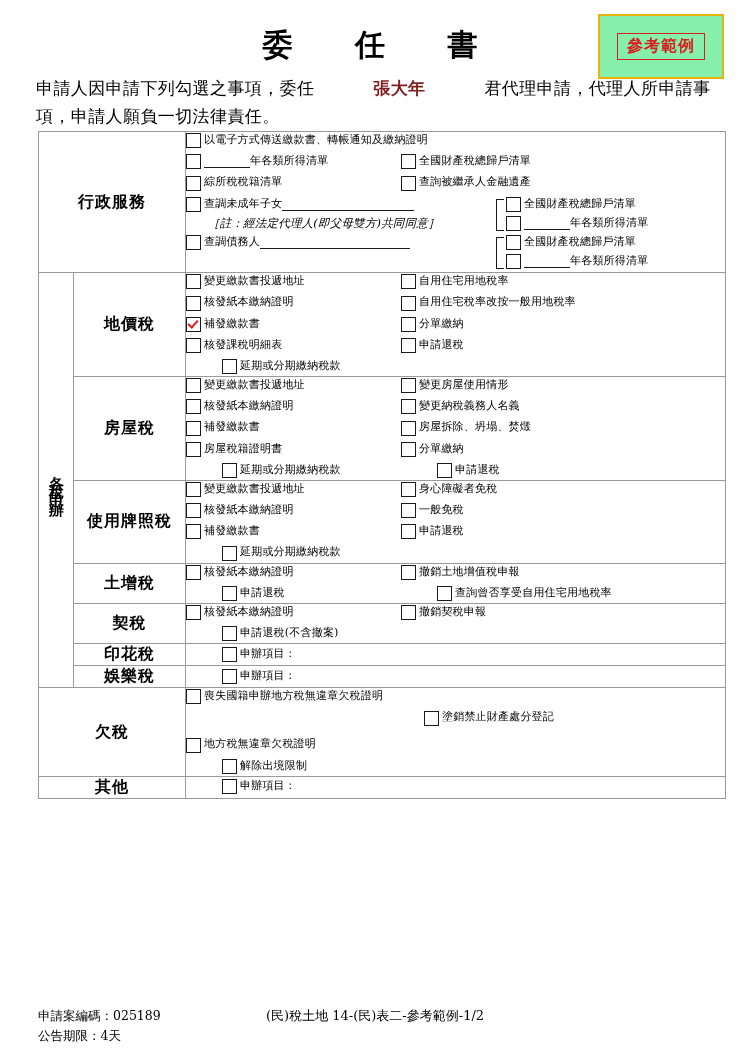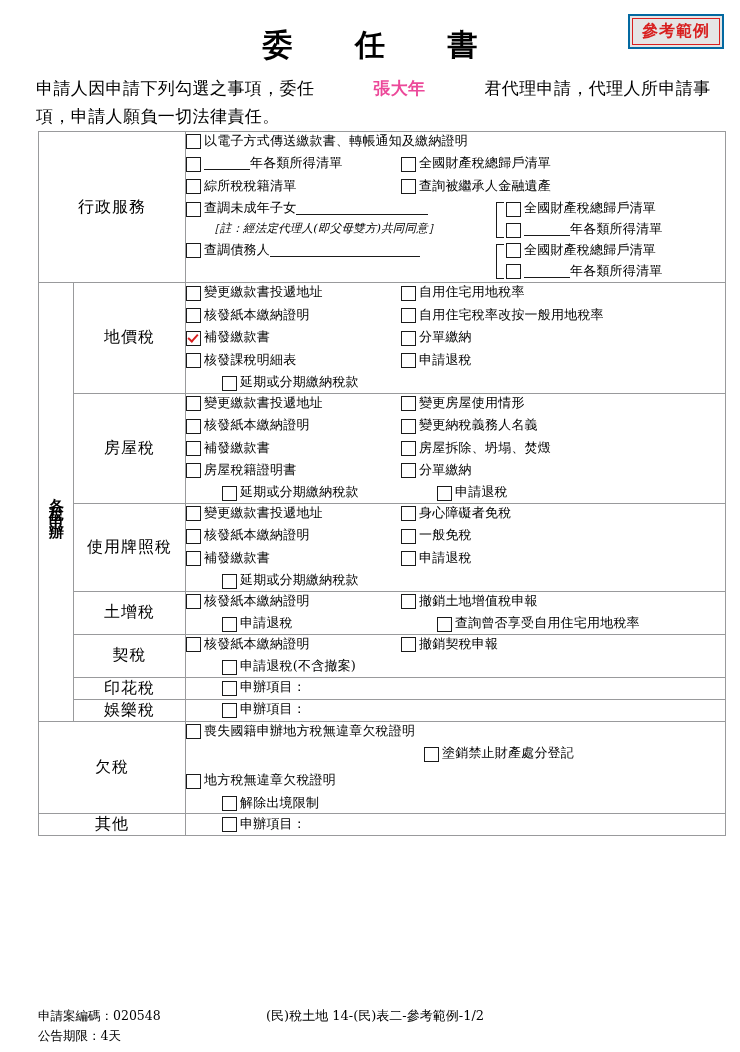--- a/index.html
+++ b/index.html
@@ -21,23 +21,23 @@
     left: 0; top: 0;
     width: 740px;
     height: 1052px;
   }
 
   
   .stamp {
     position: absolute;
     right: 16px;
     top: 14px;
-    border: 2px solid #0369a1;
-    padding: 2px;
-    background: #e5e5e5;
+    border: 2px solid #eab308;
+    padding: 17px;
+    background: #86efac;
   }
   .stamp-inner {
     border: 1px solid #d81f1f;
     padding: 3px 9px 4px 9px;
     color: #d81f1f;
     font-weight: bold;
     font-size: 16px;
     letter-spacing: 1px;
     line-height: 1.1;
     white-space: nowrap;
@@ -59,21 +59,21 @@
     margin: 14px 14px 0 36px;
     font-size: 17px;
     line-height: 1.62;
     letter-spacing: 0.4px;
     text-align: left;
   }
   .intro .name-blank {
     display: inline-block;
     width: 170px;
     text-align: center;
-    color: #ec4899;
+    color: #7f1d1d;
     font-weight: bold;
   }
 
   
   .form-table {
     position: absolute;
     left: 38px;
     top: 131px;
     width: 688px;
     border-collapse: collapse;
@@ -96,21 +96,21 @@
     line-height: 1;
     margin: 0 auto;
     white-space: nowrap;
     text-align: center;
   }
   .vert-cell { text-align: center; }
 
   .name-cell {
     text-align: center;
     font-size: 16px;
-    font-weight: normal;
+    font-weight: bold;
     letter-spacing: 1px;
   }
 
   .content-cell {
     padding: 6px 4px 6px 8px;
   }
 
   
   .opt-rows { display: block; }
   .opt-row {
@@ -119,22 +119,22 @@
     line-height: 1;
     margin: 0 0 3px 0;
   }
   .opt-row:last-child { margin-bottom: 0; padding-left: 36px; }
 
   .colL { width: 215px; flex: 0 0 215px; }
   .colR { flex: 1 1 auto; }
 
   .opt {
     display: inline-flex;
-    align-items: center;
-    font-size: 13px;
+    align-items: flex-end;
+    font-size: 11px;
     line-height: 1.38;
     white-space: nowrap;
     letter-spacing: 0.2px;
   }
 
   .box {
     display: inline-block;
     width: 13px;
     height: 13px;
     border: 1.3px solid #1a1a1a;
@@ -607,21 +607,21 @@
                 </span></div>
           </div>
         </td>
       </tr>
 
     </tbody>
   </table>
 
   <div class="footer">
     <div class="footer-row">
-      <span class="footer-left">申請案編碼：020548</span>
+      <span class="footer-left">申請案編碼：025189</span>
       <span class="footer-center">(民)稅土地 14-(民)表二-參考範例-1/2</span>
     </div>
     <div class="footer-row">
       <span class="footer-left">公告期限：4天</span>
     </div>
   </div>
 
 </div>
 
 </body></html>

